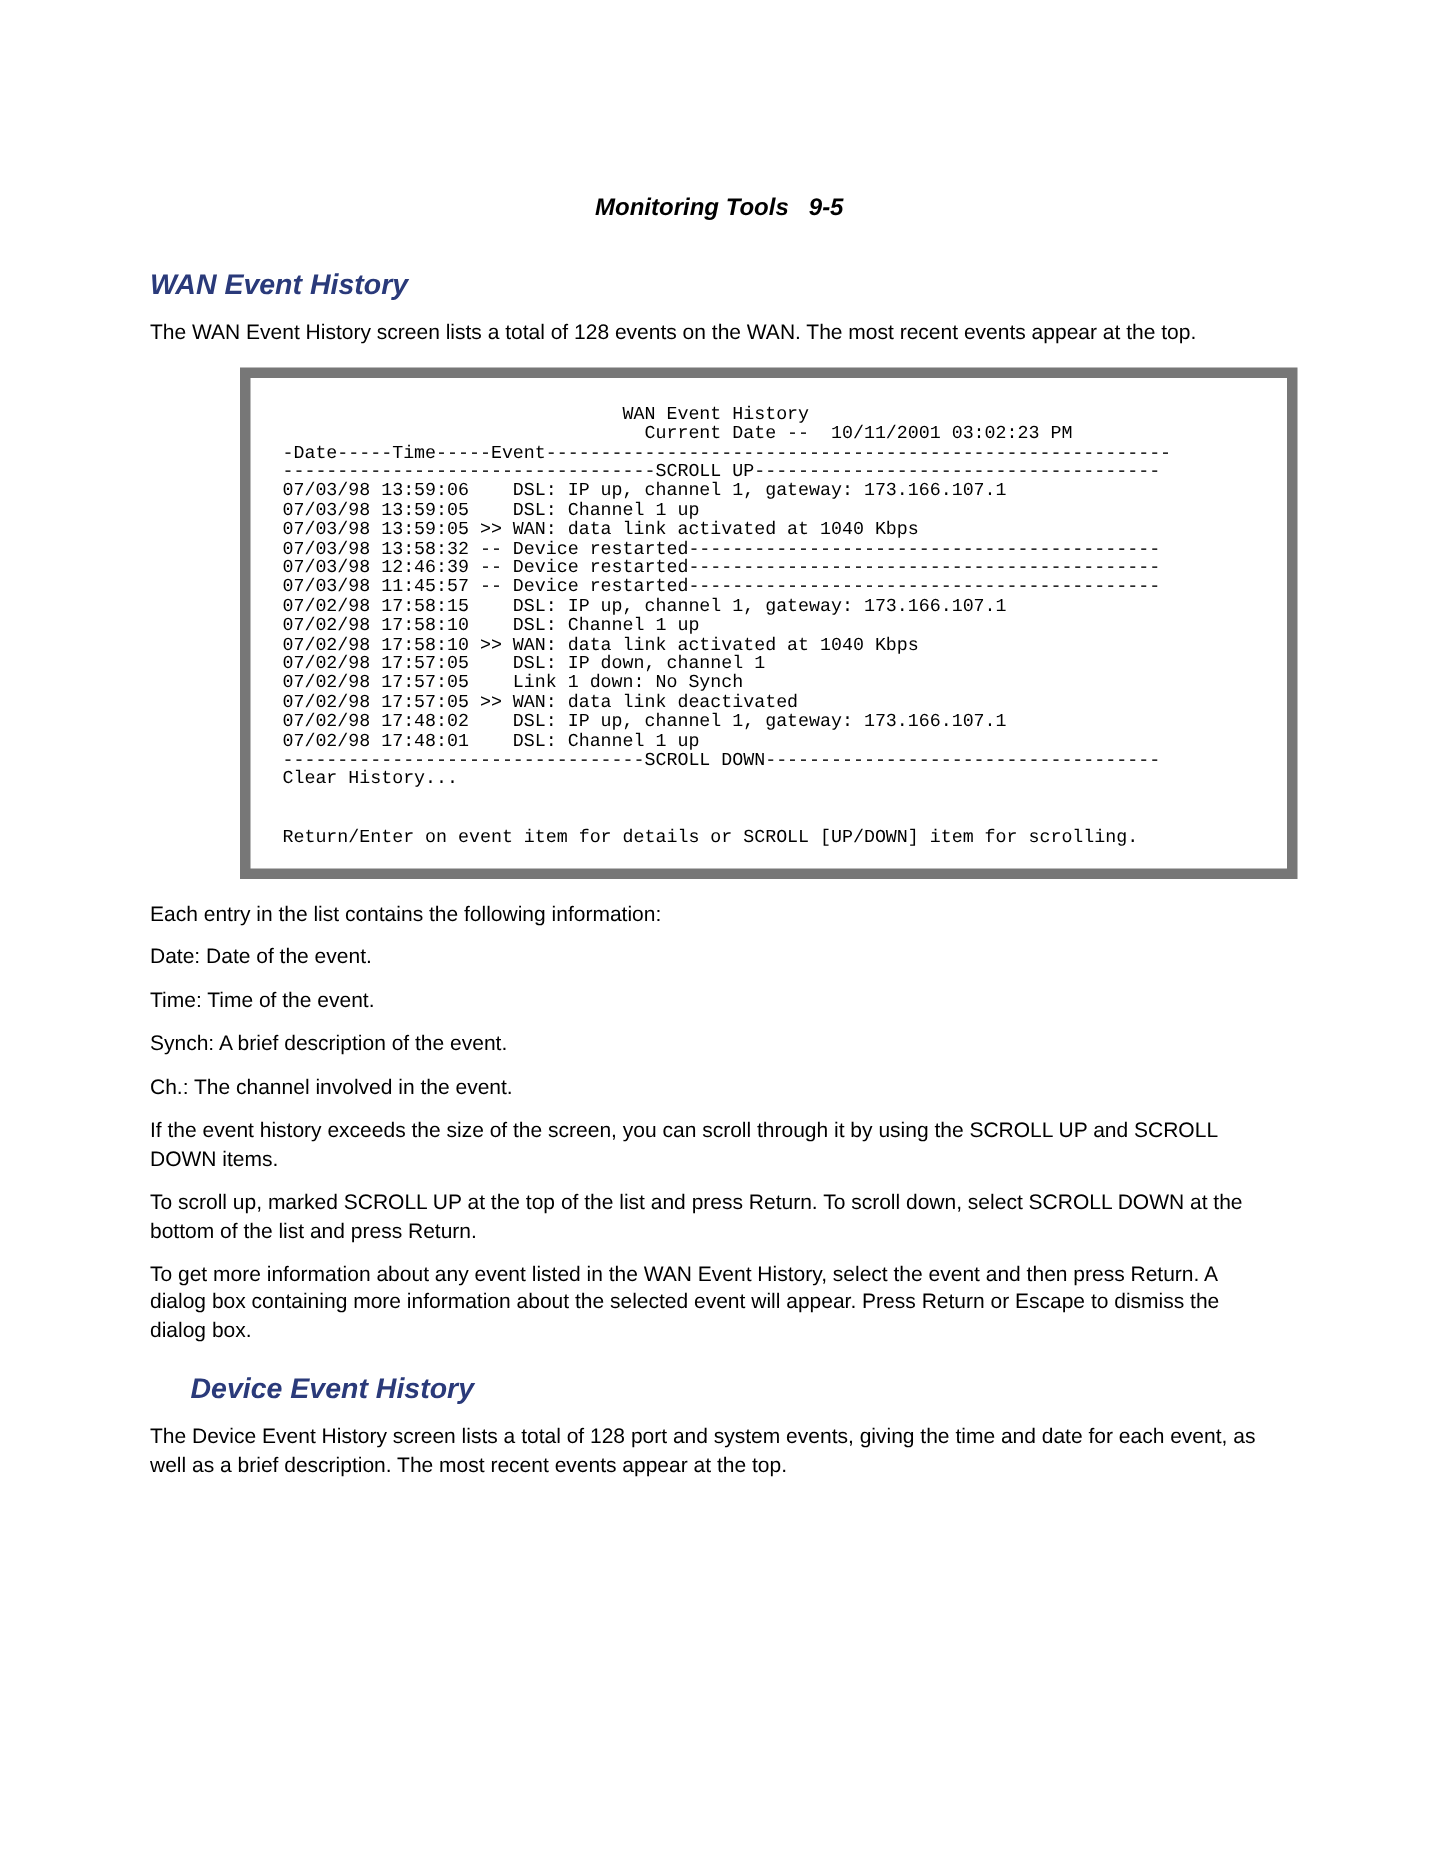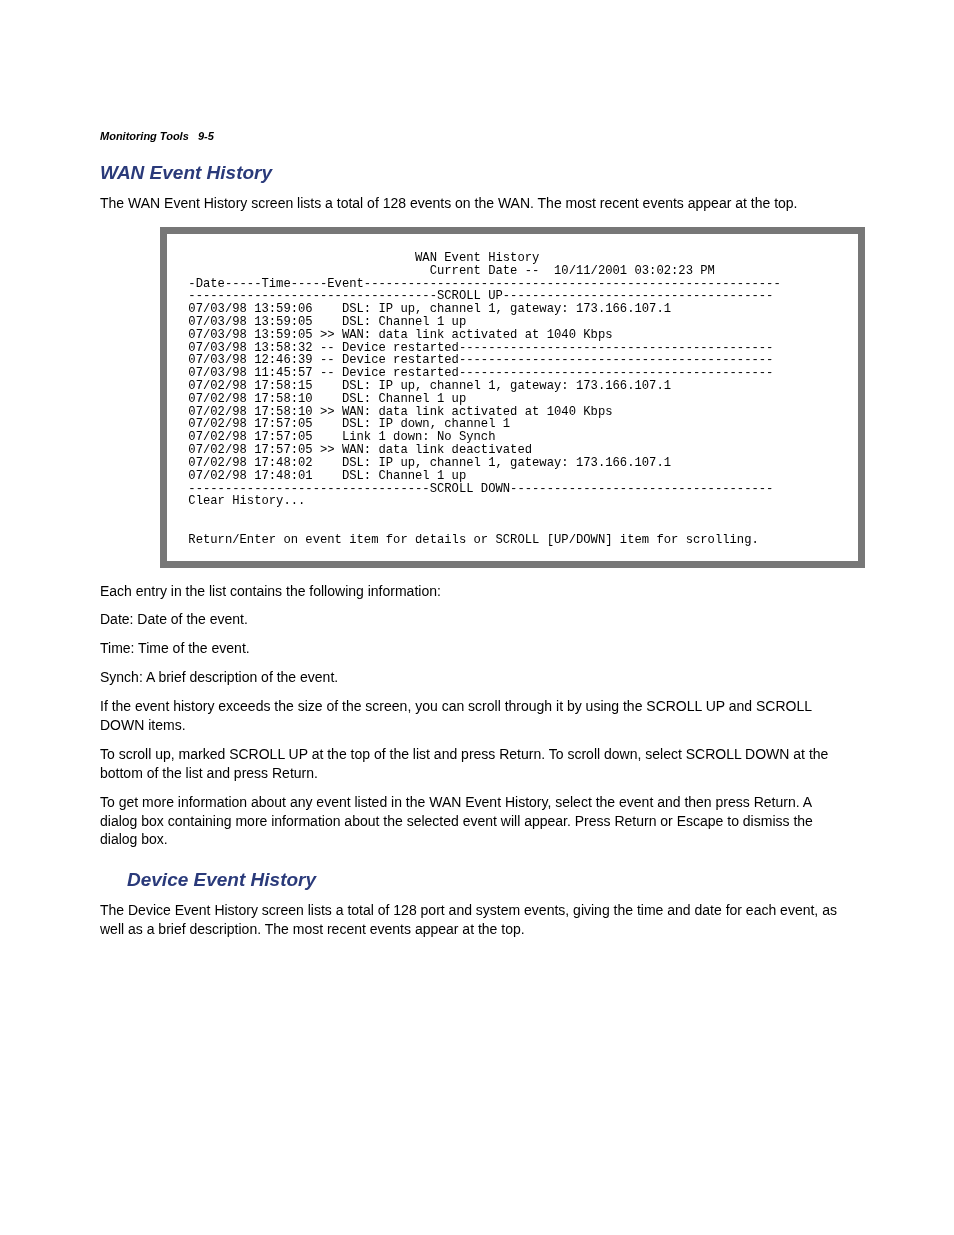--- a/index.html
+++ b/index.html
@@ -8,25 +8,25 @@
     color: #000;
     margin: 0;
     background: #fff;
   }
   .page {
     width: 954px;
     padding: 130px 95px 60px 100px;
     box-sizing: border-box;
   }
   .header-line {
-    text-align: left;
+    text-align: center;
     font-style: italic;
     font-weight: bold;
-    font-size: 11px;
-    margin-bottom: 20px;
+    font-size: 16px;
+    margin-bottom: 32px;
   }
   h2 {
     font-family: Arial, Helvetica, sans-serif;
     font-style: italic;
     font-weight: bold;
     color: #2a3a7a;
     font-size: 19px;
     margin: 0 0 10px 0;
   }
   p {
@@ -84,20 +84,21 @@
 
 
  Return/Enter on event item for details or SCROLL [UP/DOWN] item for scrolling.</pre>
 </div>
 
 <p>Each entry in the list contains the following information:</p>
 
 <p><span class="b">Date:</span><span> Date of the event.</span></p>
 <p><span class="b">Time:</span><span> Time of the event.</span></p>
 <p><span class="b">Synch:</span><span> A brief description of the event.</span></p>
+<p><span class="b">Ch.:</span><span> The channel involved in the event.</span></p>
 
 <p>If the event history exceeds the size of the screen, you can scroll through it by using the SCROLL UP and SCROLL DOWN items.</p>
 <p>
   <span>To scroll up, marked </span><span class="b">SCROLL UP</span><span> at the top of the list and press Return. To scroll down, select </span><span class="b">SCROLL DOWN</span><span> at the bottom of the list and press Return.</span>
 </p>
 <p>To get more information about any event listed in the WAN Event History, select the event and then press Return. A dialog box containing more information about the selected event will appear. Press Return or Escape to dismiss the dialog box.</p>
 
 <h2 style="margin-top:20px;margin-left:27px;">Device Event History</h2>
 <p>The Device Event History screen lists a total of 128 port and system events, giving the time and date for each event, as well as a brief description. The most recent events appear at the top.</p>
 

